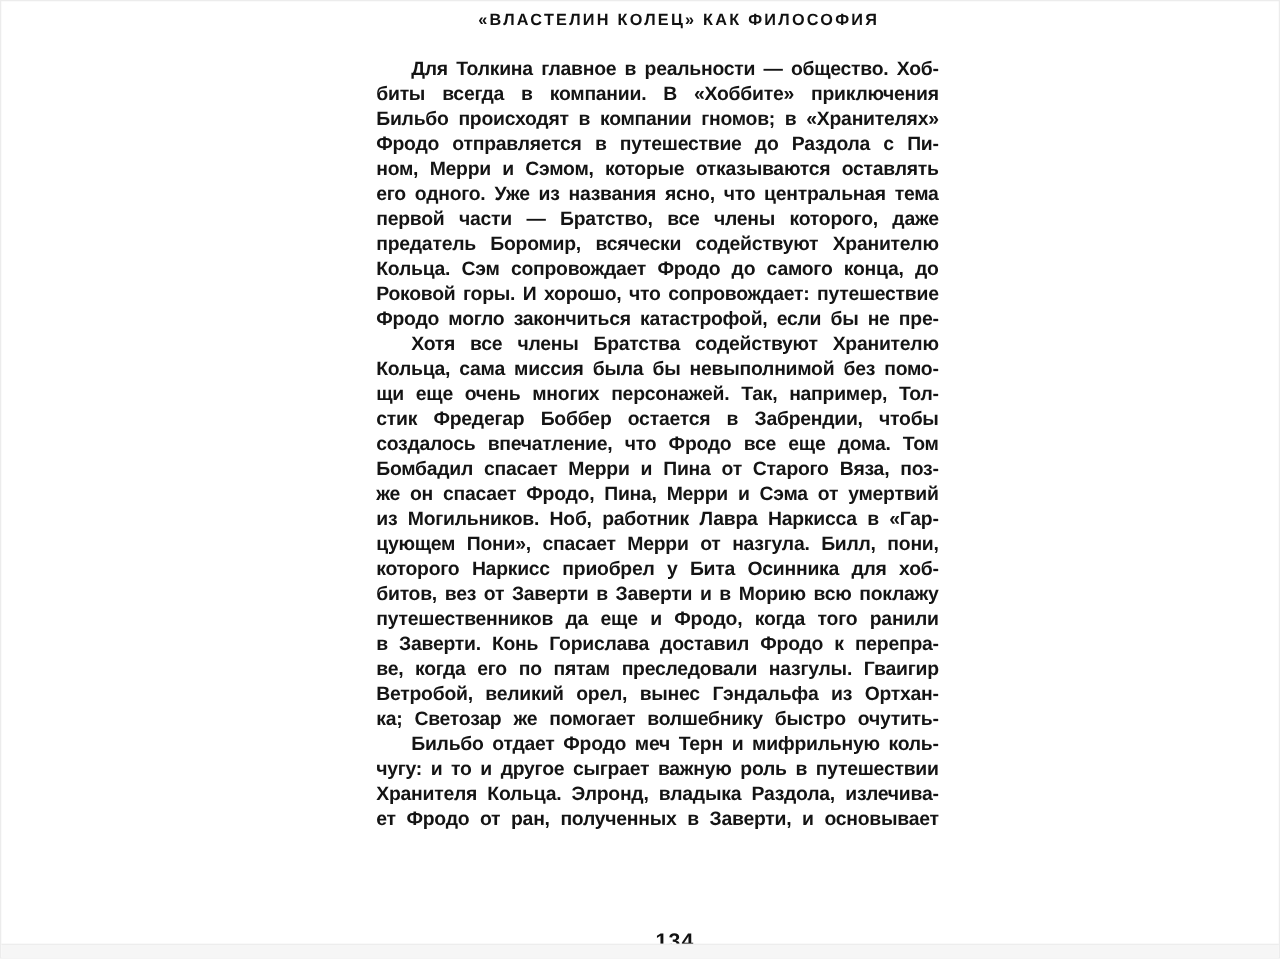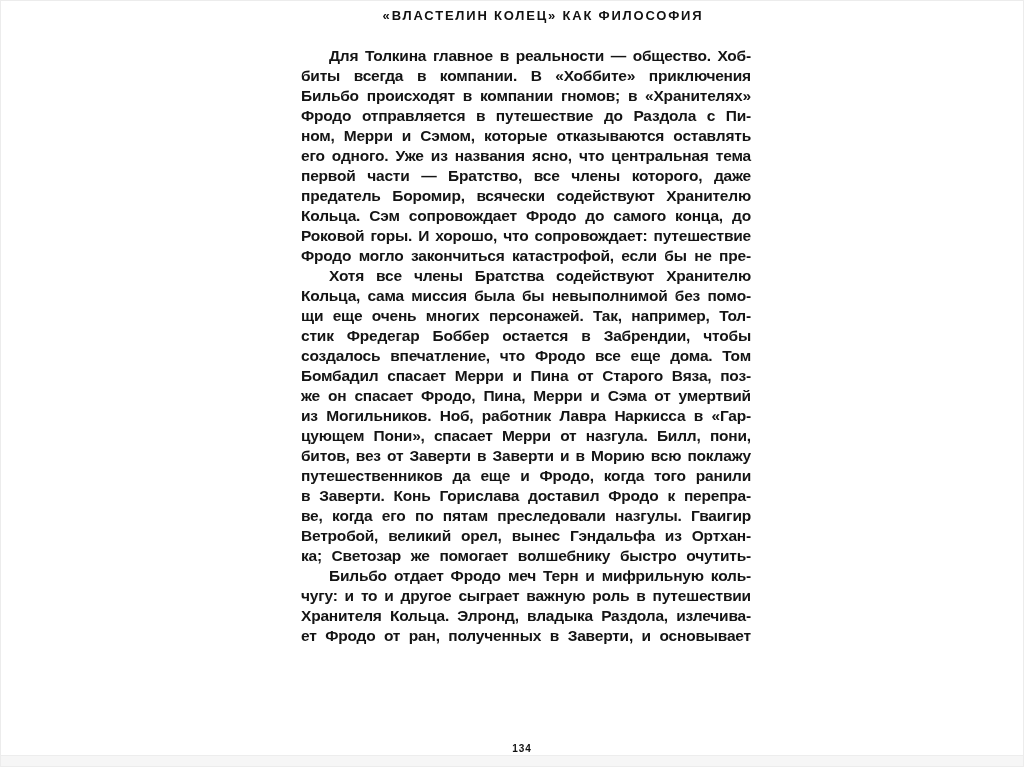--- a/index.html
+++ b/index.html
@@ -50,24 +50,24 @@
     overflow: visible;
   }
   .line.indent { padding-left: 28px; }
   .line.flush-left {
     display: block;
     text-align: left;
   }
   .folio {
     position: absolute;
     top: 742px;
-    left: 306px;
+    left: 324px;
     width: 430px;
     text-align: center;
-    font-size: 10px;
+    font-size: 17px;
     font-weight: 700;
     letter-spacing: 1px;
     color: #111111;
   }
   .bottom-strip {
     position: absolute;
     left: 0;
     top: 754px;
     width: 1024px;
     height: 13px;
@@ -270,20 +270,30 @@
         <span>цующем</span>
         <span>Пони»,</span>
         <span>спасает</span>
         <span>Мерри</span>
         <span>от</span>
         <span>назгула.</span>
         <span>Билл,</span>
         <span>пони,</span>
       </div>
       <div class="line">
+        <span>которого</span>
+        <span>Наркисс</span>
+        <span>приобрел</span>
+        <span>у</span>
+        <span>Бита</span>
+        <span>Осинника</span>
+        <span>для</span>
+        <span>хоб-</span>
+      </div>
+      <div class="line">
         <span>битов,</span>
         <span>вез</span>
         <span>от</span>
         <span>Заверти</span>
         <span>в</span>
         <span>Заверти</span>
         <span>и</span>
         <span>в</span>
         <span>Морию</span>
         <span>всю</span>

